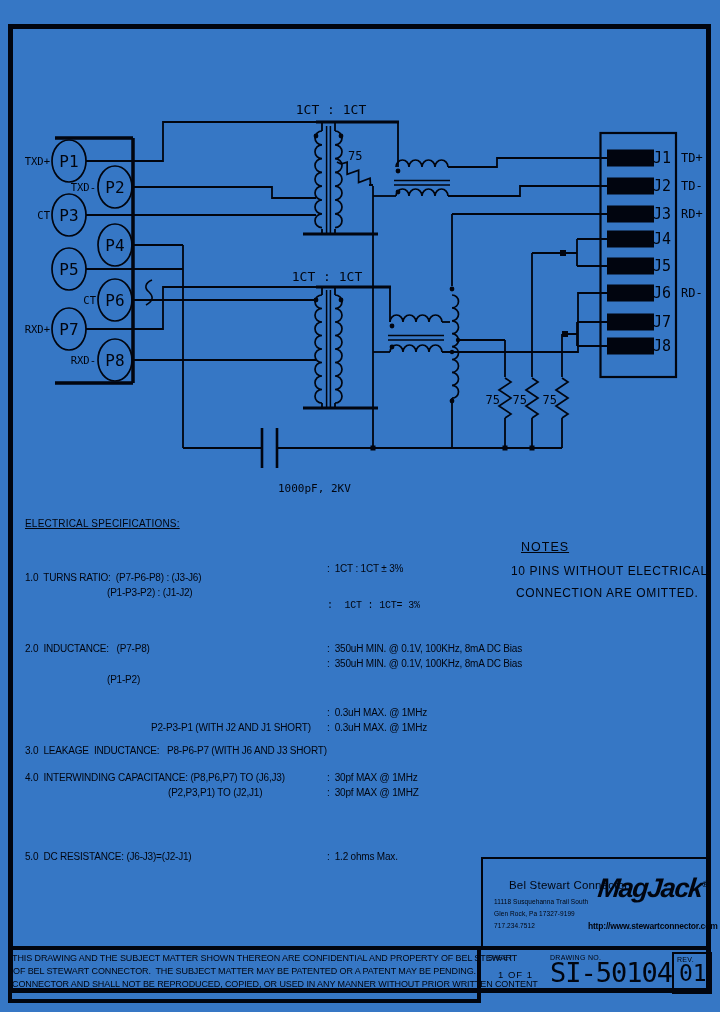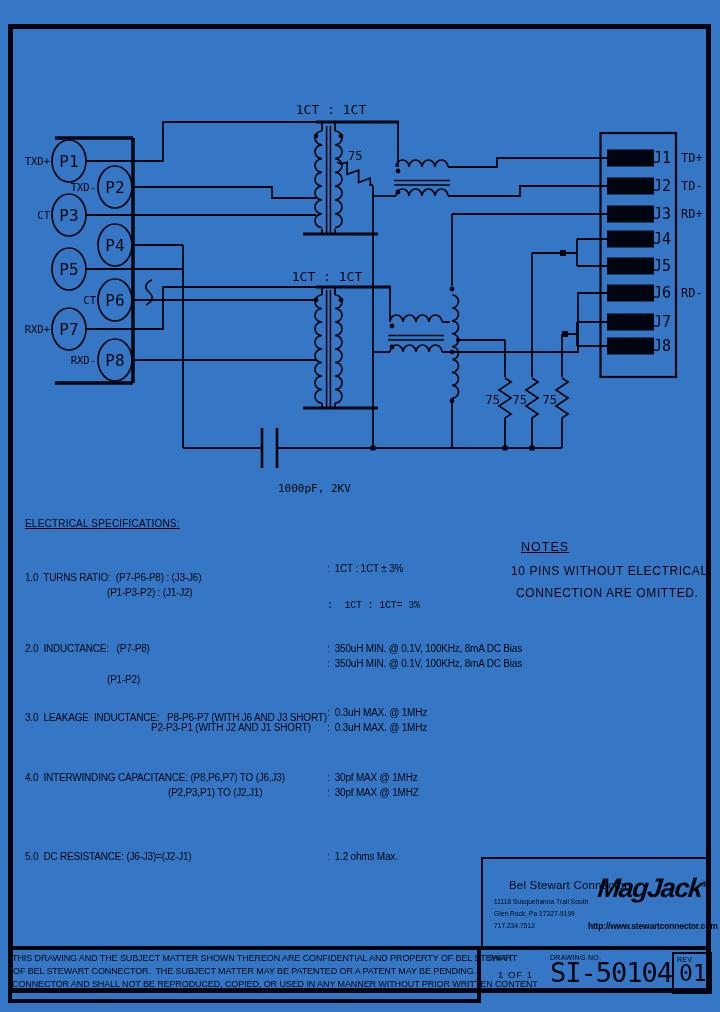--- a/index.html
+++ b/index.html
@@ -223,21 +223,21 @@
 <div class="spec" style="left:25px;top:572px;">1.0  TURNS RATIO:  (P7-P6-P8) : (J3-J6)</div>
 <div class="spec" style="left:107px;top:587px;">(P1-P3-P2) : (J1-J2)</div>
 <div class="spec" style="left:327px;top:600px;font-family:Liberation Mono, monospace;">:  1CT : 1CT= 3%</div>
 <div class="spec" style="left:327px;top:563px;">:  1CT : 1CT ± 3%</div>
 
 <div class="spec" style="left:25px;top:643px;">2.0  INDUCTANCE:   (P7-P8)</div>
 <div class="spec" style="left:107px;top:658px;margin-top:16px;">(P1-P2)</div>
 <div class="spec" style="left:327px;top:643px;">:  350uH MIN. @ 0.1V, 100KHz, 8mA DC Bias</div>
 <div class="spec" style="left:327px;top:658px;">:  350uH MIN. @ 0.1V, 100KHz, 8mA DC Bias</div>
 
-<div class="spec" style="left:25px;top:712px;">3.0  LEAKAGE  INDUCTANCE:   P8-P6-P7 (WITH J6 AND J3 SHORT)</div>
+<div class="spec" style="left:25px;top:745px;">3.0  LEAKAGE  INDUCTANCE:   P8-P6-P7 (WITH J6 AND J3 SHORT)</div>
 <div class="spec" style="left:151px;top:722px;">P2-P3-P1 (WITH J2 AND J1 SHORT)</div>
 <div class="spec" style="left:327px;top:707px;">:  0.3uH MAX. @ 1MHz</div>
 <div class="spec" style="left:327px;top:722px;">:  0.3uH MAX. @ 1MHz</div>
 
 <div class="spec" style="left:25px;top:772px;">4.0  INTERWINDING CAPACITANCE: (P8,P6,P7) TO (J6,J3)</div>
 <div class="spec" style="left:168px;top:787px;">(P2,P3,P1) TO (J2,J1)</div>
 <div class="spec" style="left:327px;top:772px;">:  30pf MAX @ 1MHz</div>
 <div class="spec" style="left:327px;top:787px;">:  30pf MAX @ 1MHZ</div>
 
 <div class="spec" style="left:25px;top:851px;">5.0  DC RESISTANCE: (J6-J3)=(J2-J1)</div>

